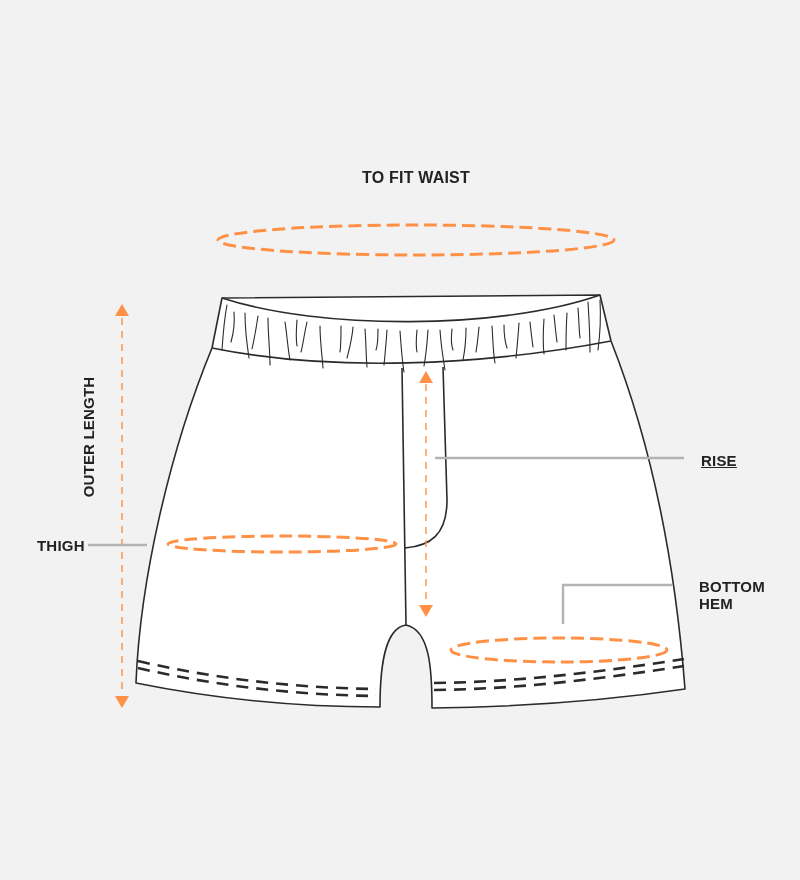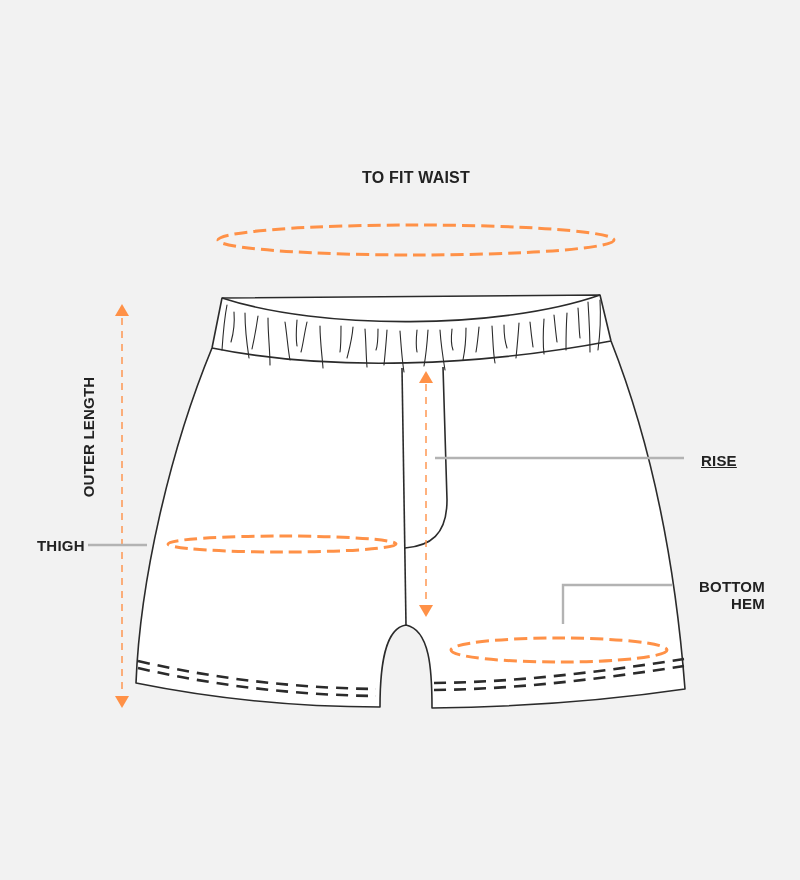--- a/index.html
+++ b/index.html
@@ -16,21 +16,21 @@
       font-weight: bold;
       font-size: 15px;
       color: #222222;
       letter-spacing: 0.2px;
       white-space: nowrap;
       line-height: 17px;
     }
     .title-label { left: 0; width: 832px; top: 169px; text-align: center; font-size: 16px; }
     .label-thigh { left: 37px; top: 537px; }
     .label-rise { left: 701px; top: 452px; text-decoration: underline; }
-    .label-hem { left: 699px; top: 578px; text-align: right; }
+    .label-hem { left: 699px; top: 578px; text-align: left; }
     .label-outer {
       left: 88px; top: 437px;
       transform: translate(-50%, -50%) rotate(-90deg);
       transform-origin: center center;
     }
   </style>
 </head>
 <body>
 
 <svg class="canvas" width="800" height="880" viewBox="0 0 800 880" xmlns="http://www.w3.org/2000/svg">

